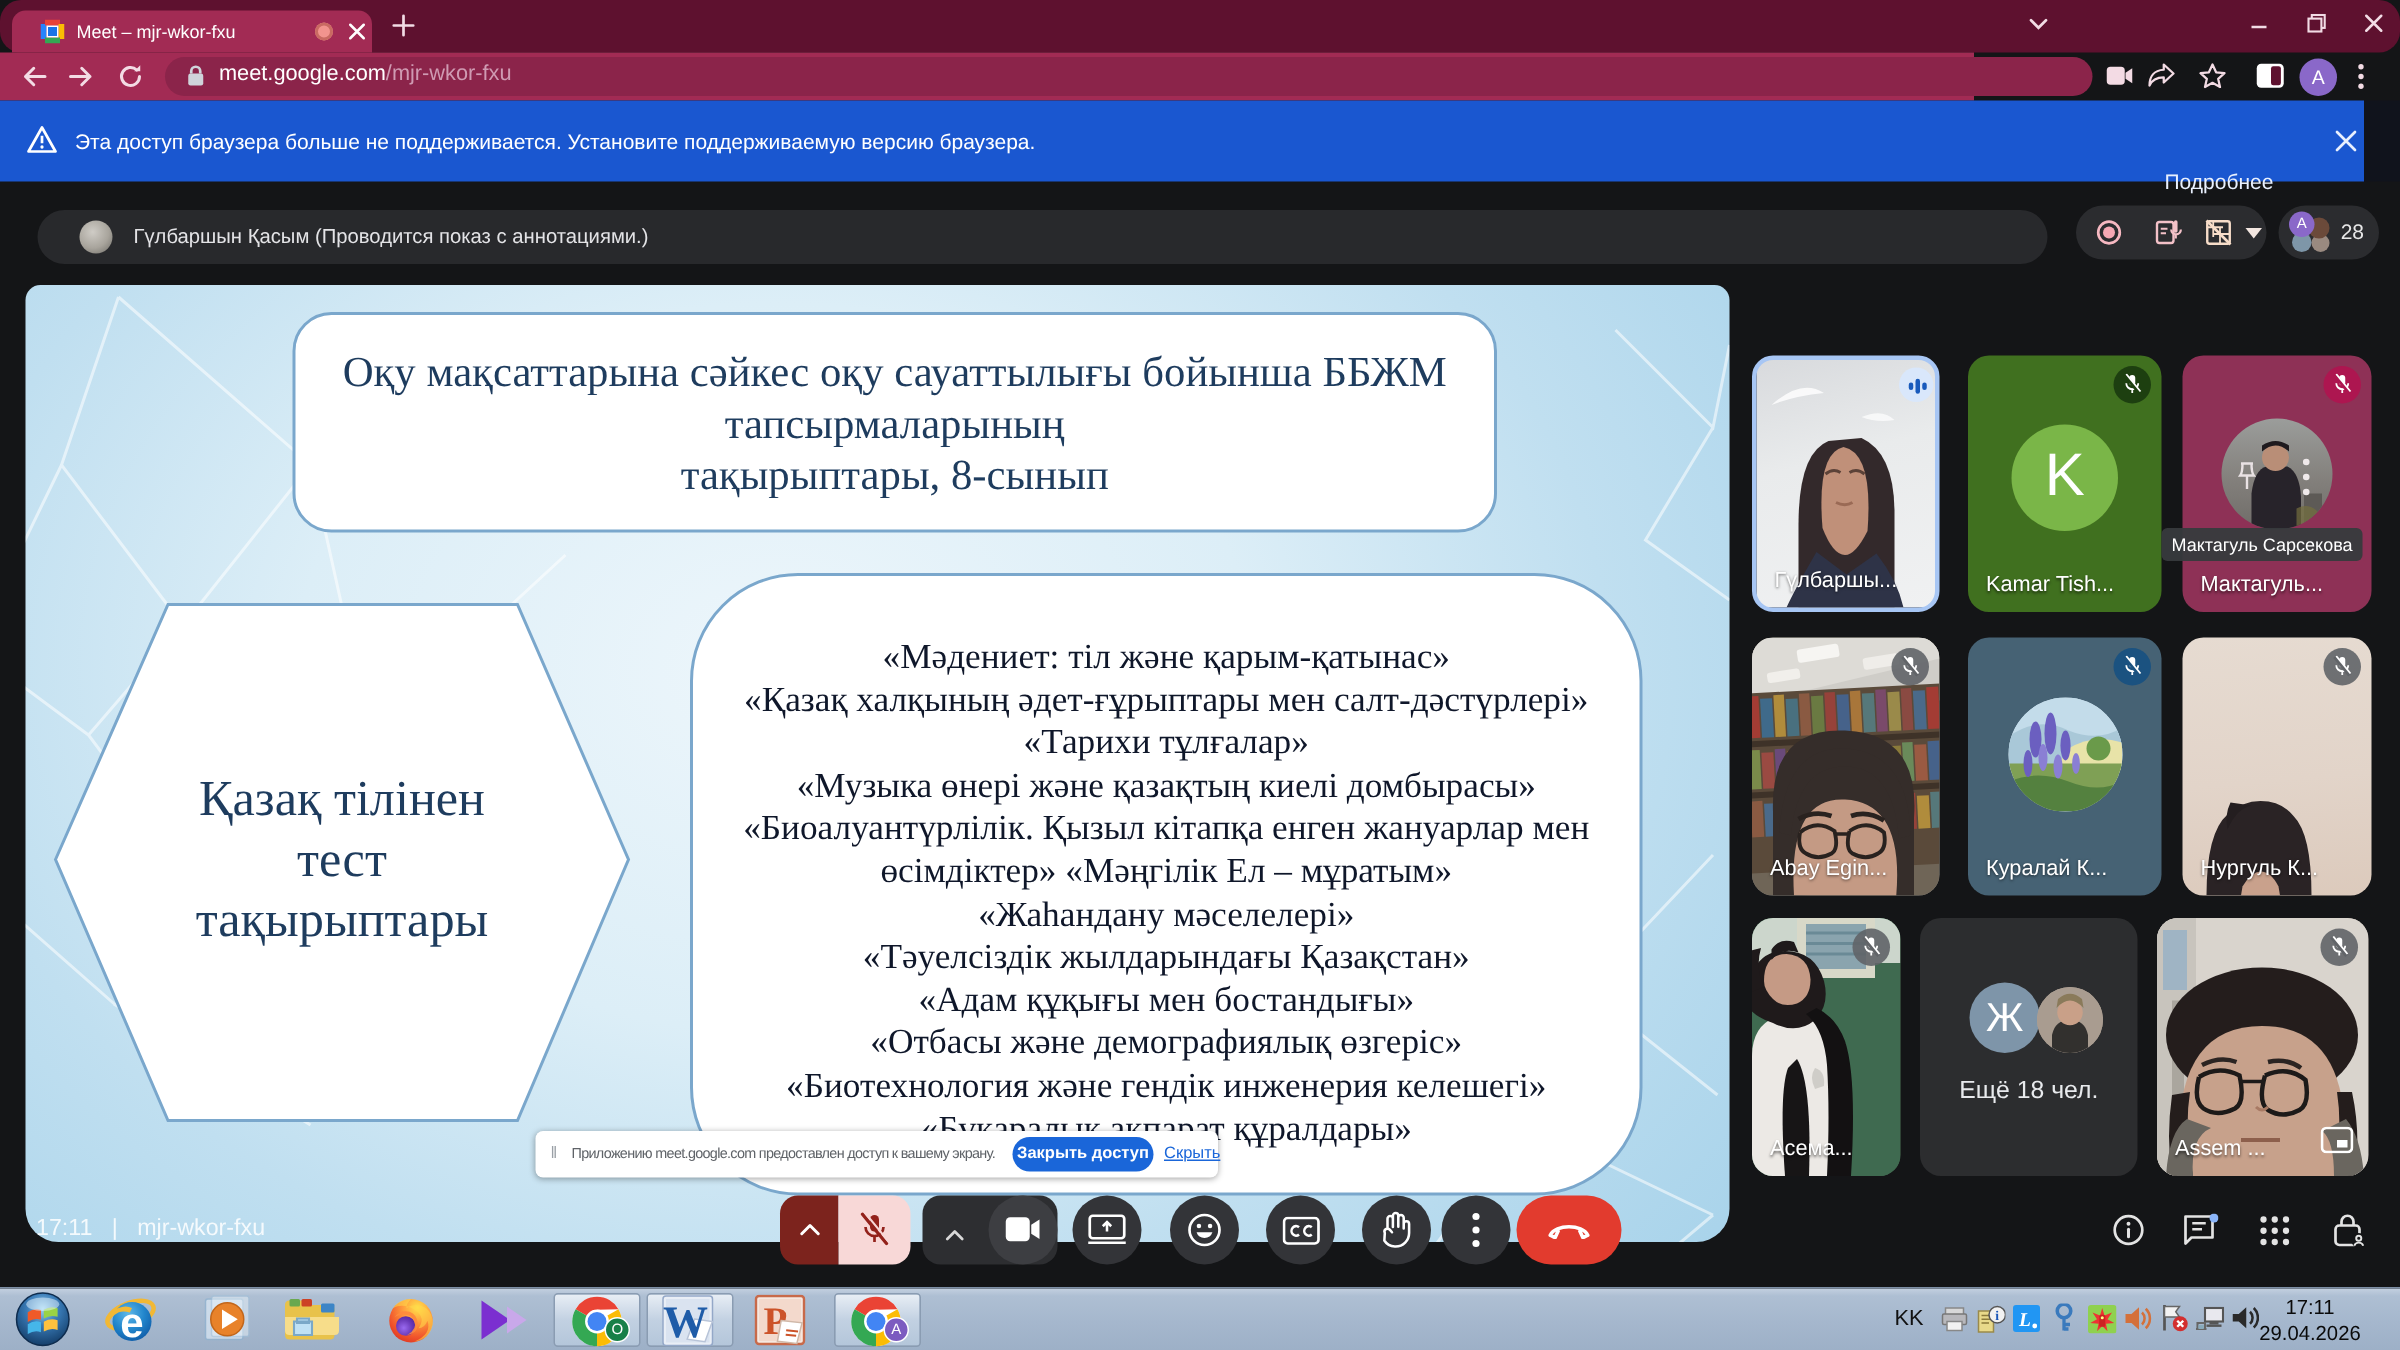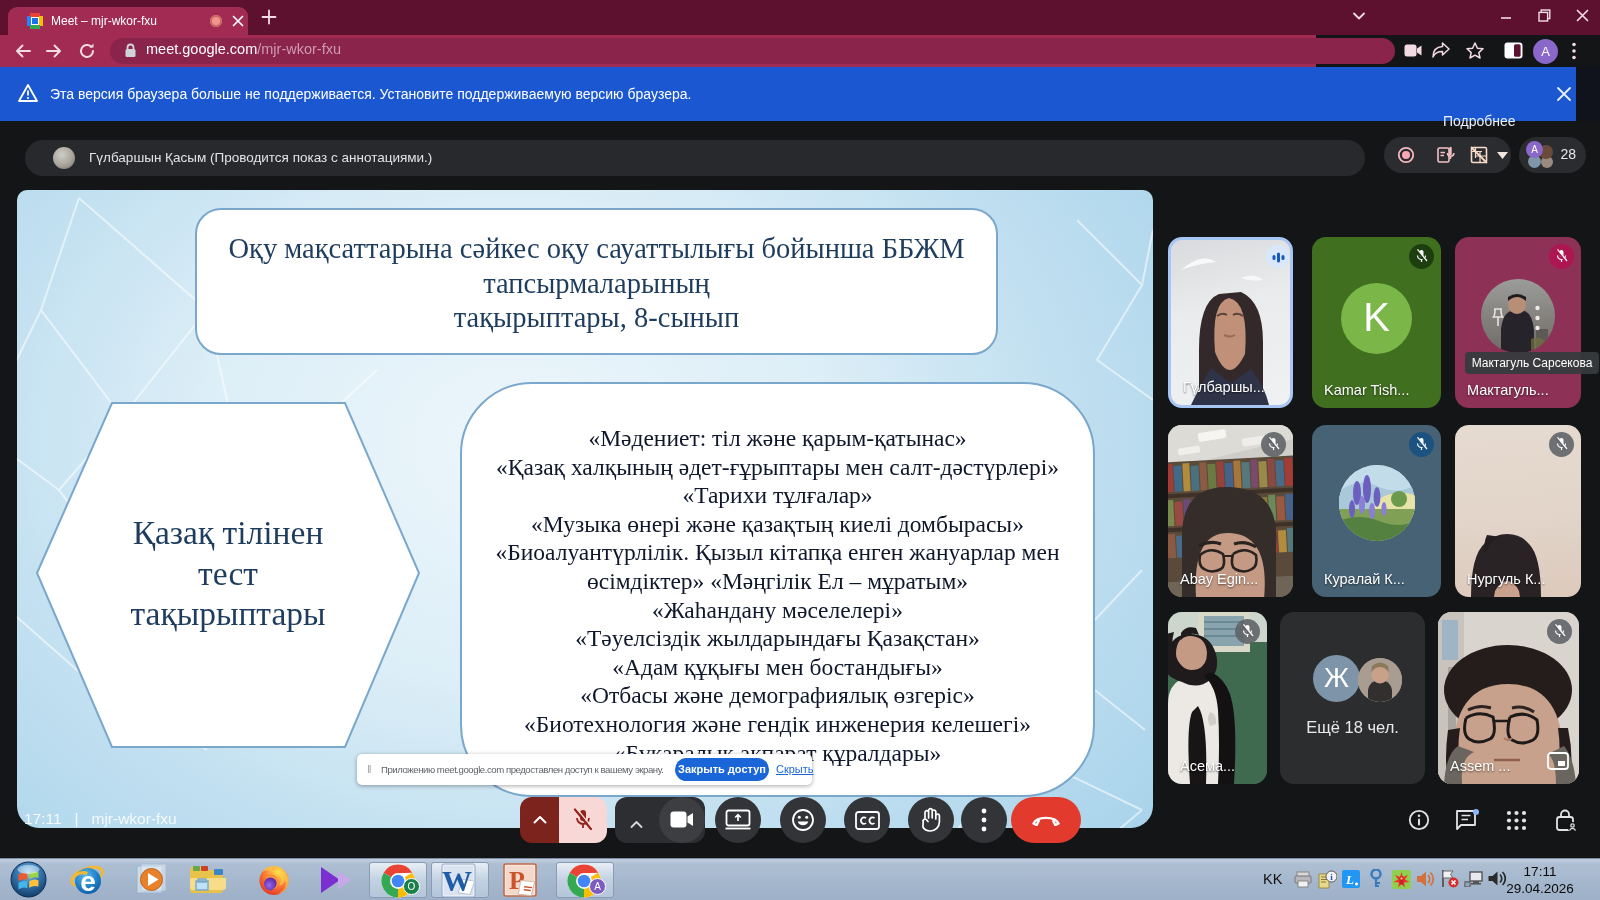--- a/index.html
+++ b/index.html
@@ -1,21 +1,21 @@
 <!DOCTYPE html>
 <html><head>
 <meta charset="utf-8">
 <style>
 * { margin:0; padding:0; box-sizing:border-box; }
 html,body { width:1600px; height:900px; overflow:hidden; background:#141517; font-family:"Liberation Sans", sans-serif; }
 #root { position:relative; width:1600px; height:900px; }
 .abs { position:absolute; }
 
 
-#titlebar { position:absolute; left:0; top:0; width:1600px; height:35px; background:#5e112f; }
+#titlebar { position:absolute; left:0; top:0; width:1600px; height:35px; background:#5e112f;border-radius:14px; }
 #tab { position:absolute; left:8px; top:7px; width:240px; height:28px; background:#a22b54; border-radius:9px 9px 0 0; }
 #tab .title { position:absolute; left:43px; top:7px; font-size:12px; color:#fff; white-space:nowrap; }
 #tab .recdot { position:absolute; left:202px; top:8px; width:12px; height:12px; border-radius:50%; background:#f2948e; box-shadow:inset 0 0 0 2px #c96a62; }
 #toolbar { position:absolute; left:0; top:35px; width:1316px; height:32px; background:#a22b54; }
 #omnibox { position:absolute; left:110px; top:3px; width:1285px; height:26px; background:#8b244a; border-radius:13px; }
 
 
 #banner { position:absolute; left:0; top:67px; width:1576px; height:54px; background:#1a57d0; }
 #banner .txt { position:absolute; left:50px; top:19px; color:#fff; font-size:14px; }
 #banner .more { position:absolute; left:1443px; top:20px; color:#e8f0fe; font-size:14px;margin-top:26px; }
@@ -138,21 +138,21 @@
         <circle cx="2" cy="15.5" r="1.8" fill="#f3dbe4"></circle>
       </svg>
   </div>
 
   <div id="banner">
     <svg style="position:absolute;left:18px;top:17px;" width="20" height="18" viewBox="0 0 20 18">
         <path d="M10 1 L19 17 H1 Z" fill="none" stroke="#fff" stroke-width="1.8" stroke-linejoin="round"></path>
         <path d="M10 6.5 V11.5" stroke="#fff" stroke-width="1.8"></path>
         <circle cx="10" cy="14" r="1.1" fill="#fff"></circle>
       </svg>
-    <div class="txt">Эта версия браузера больше не поддерживается. Установите поддерживаемую версию браузера.</div>
+    <div class="txt">Эта доступ браузера больше не поддерживается. Установите поддерживаемую версию браузера.</div>
     <div class="more">Подробнее</div>
     <svg style="position:absolute;left:1556px;top:19px;" width="16" height="16" viewBox="0 0 16 16">
         <path d="M2 2 L14 14 M14 2 L2 14" stroke="#e8f0fe" stroke-width="1.8" stroke-linecap="round"></path>
       </svg>
   </div>
   <div id="bannerR"></div>
 
   <div id="meethdr">
     <div class="av"></div>
     <div class="t">Гүлбаршын Қасым (Проводится показ с аннотациями.)</div>
@@ -574,21 +574,21 @@
           <g stroke="#fff" fill="#fff">
             <rect x="4.5" y="1" width="4" height="7" rx="2" stroke="none"></rect>
             <path d="M2.5 6.5 a4 4 0 0 0 8 0 M6.5 10.5 V13" fill="none" stroke-width="1.2"></path>
           </g>
           <path d="M1.5 0.8 L11.5 13.2" stroke="#616468" stroke-width="2.6"></path>
           <path d="M2.5 0.3 L12 12" stroke="#fff" stroke-width="1.2"></path>
         </svg>
       </div>
   </div>
 
-  <div style="position:absolute;left:1441px;top:352px;width:134px;height:22px;background:rgba(55,58,61,.96);border-radius:4px;color:#fff;font-size:12px;text-align:center;line-height:22px;z-index:9;margin-left:24px;">Мактагуль Сарсекова</div>
+  <div style="position:absolute;left:1441px;top:352px;width:134px;height:22px;background:rgba(55,58,61,.96);border-radius:4px;color:#fff;font-size:12px;text-align:center;line-height:22px;z-index:9;">Мактагуль Сарсекова</div>
 
   <div id="taskbar">
     <div class="tbox" style="left:369px;"></div>
     <div class="tbox" style="left:431px;"></div>
     <div class="tbox" style="left:556px;"></div>
 
     <svg style="position:absolute;left:10px;top:2px;" width="37" height="37" viewBox="0 0 37 37">
       <defs>
           <radialGradient id="orb" cx="50%" cy="30%" r="75%">
             <stop offset="0%" stop-color="#9fd4f0"></stop>

